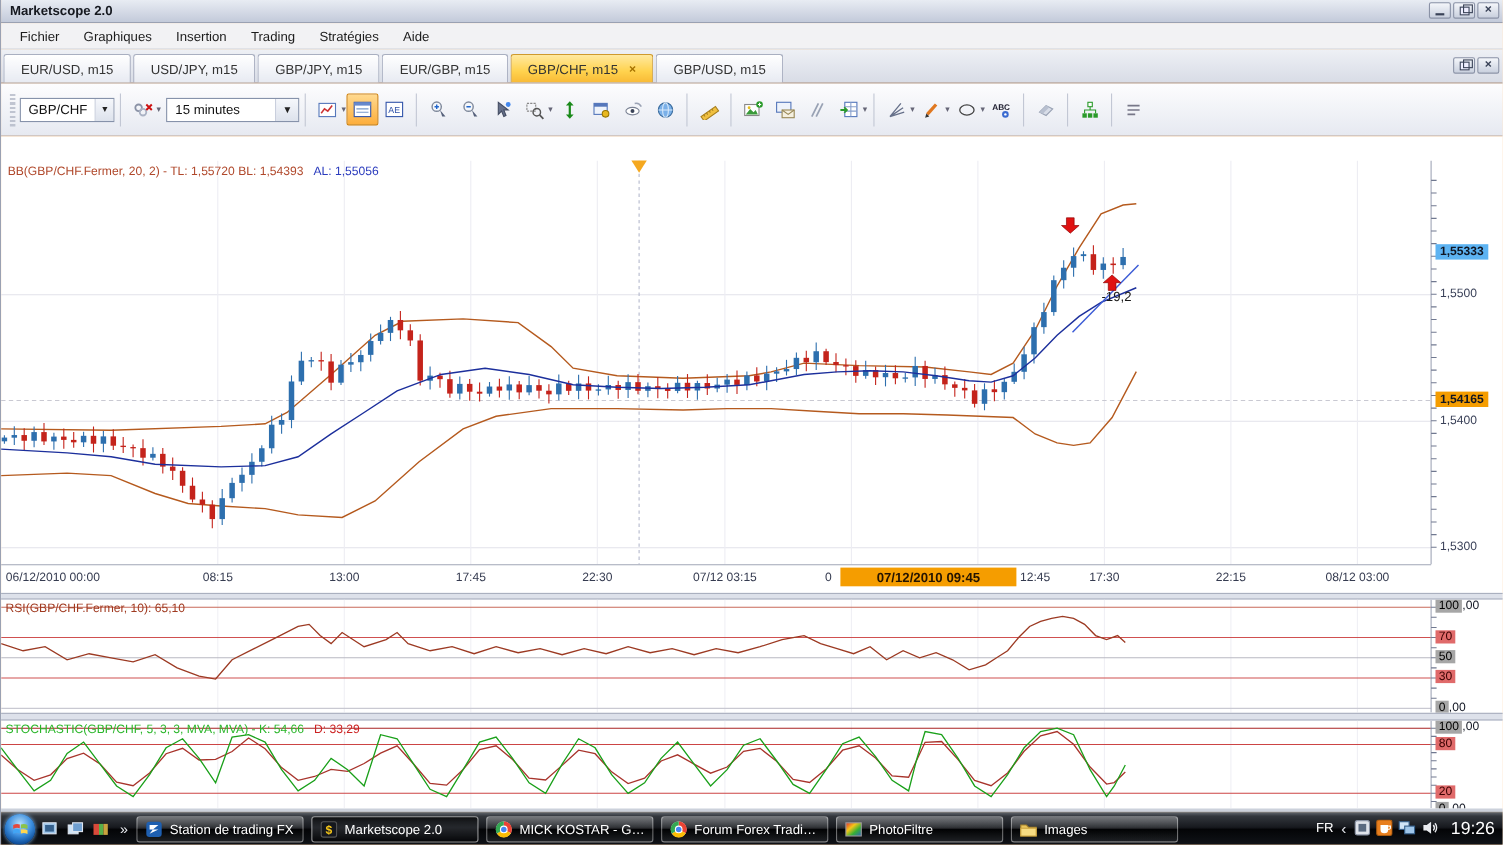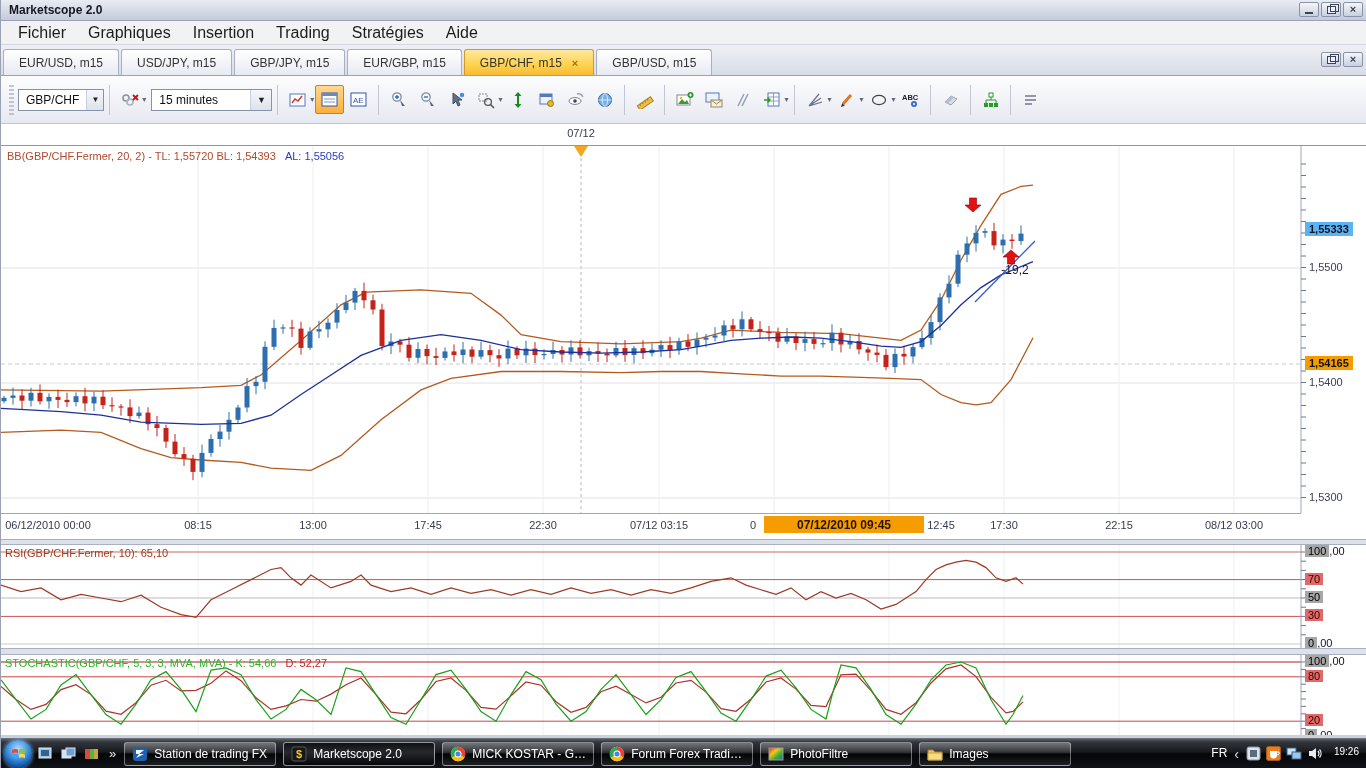--- a/index.html
+++ b/index.html
@@ -14,21 +14,21 @@
   .wbtn{width:20px;height:15px;background:linear-gradient(#f4f6fa,#c9d0de);border:1px solid #8a92a6;border-radius:2px;
     display:flex;align-items:center;justify-content:center;box-sizing:border-box;position:relative;}
   .glyph-min{width:8px;height:2px;background:#3a4358;margin-top:7px;}
   .glyph-restore{width:7px;height:6px;border:1px solid #3a4358;position:relative;background:#eef;}
   .glyph-restore:before{content:"";position:absolute;left:2px;top:-3px;width:7px;height:6px;border:1px solid #3a4358;}
   .glyph-close{font-size:11px;font-weight:bold;color:#3a4358;line-height:1;}
 
   
   .menubar{position:absolute;top:21px;left:0;width:1366px;height:24px;background:#f2f2f4;
     border-bottom:1px solid #d4d7de;display:flex;align-items:center;padding-left:6px;box-sizing:border-box;}
-  .menu-item{font-size:16px;color:#1c1c1c;padding:3px 11px;}
+  .menu-item{font-size:12px;color:#1c1c1c;padding:3px 11px;}
 
   
   .tabbar{position:absolute;top:45px;left:0;width:1366px;height:31px;
     background:linear-gradient(#eef0f5,#d8dce6);border-bottom:1px solid #9aa1b5;box-sizing:border-box;}
   #tabs{position:absolute;left:2px;bottom:0;display:flex;align-items:flex-end;}
   .tab{display:flex;align-items:center;gap:7px;height:25px;padding:0 15px;margin-right:2px;
     border:1px solid #a9afc0;border-bottom:none;border-radius:3px 3px 0 0;
     background:linear-gradient(#ffffff,#e7eaf2);font-size:12px;color:#333;white-space:nowrap;}
   .tab.active{background:linear-gradient(#ffe9a0,#ffd24d 60%,#f8ba36);border-color:#cf9a2e;font-weight:normal;gap:10px;}
   .tab-close{color:#a87300;font-weight:bold;font-size:11px;}
@@ -90,21 +90,21 @@
   #taskbuttons{display:flex;align-items:center;gap:7px;}
   .taskbutton{width:152px;height:24px;display:flex;align-items:center;gap:6px;padding:0 7px;box-sizing:border-box;
     border:1px solid rgba(255,255,255,.4);border-radius:3px;color:#fff;font-size:12px;white-space:nowrap;overflow:hidden;
     background:linear-gradient(rgba(255,255,255,.32),rgba(255,255,255,.10) 45%,rgba(0,0,0,.28) 50%,rgba(255,255,255,.07));}
   .taskbutton.active{background:linear-gradient(rgba(0,0,0,.68),rgba(70,74,80,.45) 50%,rgba(0,0,0,.55));
     border-color:rgba(255,255,255,.55);}
   .taskbutton .tb-label{overflow:hidden;text-overflow:ellipsis;}
   .tray{margin-left:auto;display:flex;align-items:flex-start;gap:7px;padding-right:8px;color:#fff;font-size:12px;}
   .tray-chevron{color:#dfe2e8;font-size:14px;}
   .tray-icon{display:flex;align-items:center;}
-  .clock{font-size:10px;color:#fff;margin-left:4px;}
+  .clock{font-size:16px;color:#fff;margin-left:4px;}
 </style>
 </head>
 <body>
 
 <div id="screen">
 
   <div class="titlebar">
     <span class="title">Marketscope 2.0</span>
     <div class="win-buttons">
       <span class="wbtn">
@@ -342,23 +342,20 @@
     </span>
     <span class="tsep"></span>
     <span class="tbtn">
       <svg width="18" height="18">
           <path d="M3 5 h11 M3 9 h11 M3 13 h7" stroke="#778" stroke-width="1.5"></path>
         </svg>
     </span>
   </div>
 
   <div class="chartarea">
-    <div class="date-strip">
-      <span class="date-label" id="dateLabel" style="left: 580px;">07/12</span>
-    </div>
     <div class="date-marker" id="dateMarker" style="left: 580px;"></div>
 
     <svg id="mainChart" width="1366" height="368">
         <line x1="0" y1="122" x2="1300" y2="122" stroke="#e2e2ea" stroke-width="1"></line>
         <line x1="0" y1="237.0000000000001" x2="1300" y2="237.0000000000001" stroke="#e2e2ea" stroke-width="1"></line>
         <line x1="0" y1="352.0000000000002" x2="1300" y2="352.0000000000002" stroke="#e2e2ea" stroke-width="1"></line>
         <line x1="197" y1="0" x2="197" y2="367" stroke="#ededf3" stroke-width="1"></line>
         <line x1="312" y1="0" x2="312" y2="367" stroke="#ededf3" stroke-width="1"></line>
         <line x1="427" y1="0" x2="427" y2="367" stroke="#ededf3" stroke-width="1"></line>
         <line x1="542" y1="0" x2="542" y2="367" stroke="#ededf3" stroke-width="1"></line>
@@ -735,21 +732,21 @@
           <line x1="1300" y1="44" x2="1305" y2="44" stroke="#707890" stroke-width="1"></line>
           <line x1="1300" y1="51.4" x2="1305" y2="51.4" stroke="#707890" stroke-width="1"></line>
           <line x1="1300" y1="58.8" x2="1305" y2="58.8" stroke="#707890" stroke-width="1"></line>
           <line x1="1300" y1="66.2" x2="1305" y2="66.2" stroke="#707890" stroke-width="1"></line>
           <line x1="1300" y1="73.60000000000001" x2="1305" y2="73.60000000000001" stroke="#707890" stroke-width="1"></line>
           <path d="M0,31.4 L15,44.5 L30,54.4 L45,49.4 L60,34.6 L75,29.7 L90,39.6 L105,56.1 L120,59.3 L135,47.7 L150,30.2 L165,25.3 L180,35.9 L195,35.4 L210,28.2 L225,15.9 L240,25.7 L255,42.8 L270,54.4 L285,50.9 L300,44.5 L315,46.2 L330,39.1 L345,29.7 L360,23.0 L375,39.6 L390,57.1 L405,58.8 L420,44.5 L435,26.5 L450,23.0 L465,35.4 L480,52.4 L495,54.1 L510,40.8 L525,27.0 L540,30.2 L555,46.7 L570,57.3 L585,52.4 L600,36.8 L615,31.2 L630,39.6 L645,47.9 L660,42.3 L675,28.0 L690,25.3 L705,37.1 L720,53.6 L735,56.3 L750,44.0 L765,27.0 L780,23.0 L795,34.1 L810,50.4 L825,51.6 L832,36.8 L840,19.8 L855,19.1 L870,35.6 L885,54.4 L900,59.3 L915,47.7 L930,28.0 L945,13.9 L960,10.0 L975,21.6 L990,42.3 L1005,57.8 L1012,56.4 L1022,46.9" fill="none" stroke="#a8342c" stroke-width="1.2"></path>
           <path d="M0,24.8 L15,44.7 L30,64.0 L45,54.4 L60,29.9 L75,19.6 L90,39.6 L105,59.5 L120,69.2 L135,49.2 L150,24.8 L165,16.6 L180,34.4 L195,56.6 L210,15.1 L225,12.9 L240,19.6 L255,44.7 L270,64.0 L285,54.4 L300,34.4 L315,44.7 L330,59.5 L345,12.9 L360,16.6 L375,39.6 L390,62.5 L405,69.2 L420,44.7 L435,19.6 L450,15.1 L465,34.4 L480,56.6 L495,66.2 L510,39.6 L525,16.6 L540,24.8 L555,49.2 L570,66.2 L585,56.6 L600,34.4 L615,19.6 L630,39.6 L645,59.5 L660,44.7 L675,22.5 L690,16.6 L705,36.6 L720,58.1 L735,66.2 L750,44.7 L765,21.1 L780,15.1 L795,32.9 L810,54.4 L825,64.0 L832,36.6 L840,10.0 L855,12.9 L870,34.4 L885,59.5 L900,69.2 L915,49.2 L930,24.8 L945,10.0 L960,7.0 L975,12.9 L990,44.7 L1005,69.2 L1012,59.5 L1022,40.5" fill="none" stroke="#1aa01a" stroke-width="1.2"></path>
         </svg>
       <div class="legend" style="left:4px;top:2px;">
         <span class="c-k">STOCHASTIC(GBP/CHF, 5, 3, 3, MVA, MVA) -  K: 54,66</span>
-        <span class="c-d">D: 52,27</span>
+        <span class="c-d">D: 33,29</span>
       </div>
     <span class="panel-axis-row" style="left:1304px;top:0px;"><span class="badge-num badge-gray">100</span><span>,00</span></span>
         <span class="panel-axis-row" style="left:1304px;top:15px;"><span class="badge-num badge-red">80</span></span>
         <span class="panel-axis-row" style="left:1304px;top:59px;"><span class="badge-num badge-red">20</span></span>
         <span class="panel-axis-row" style="left:1304px;top:74px;"><span class="badge-num badge-gray">0</span><span>,00</span></span>
       </div>
 
     <div class="chart-bottom"></div>
   </div>
 

